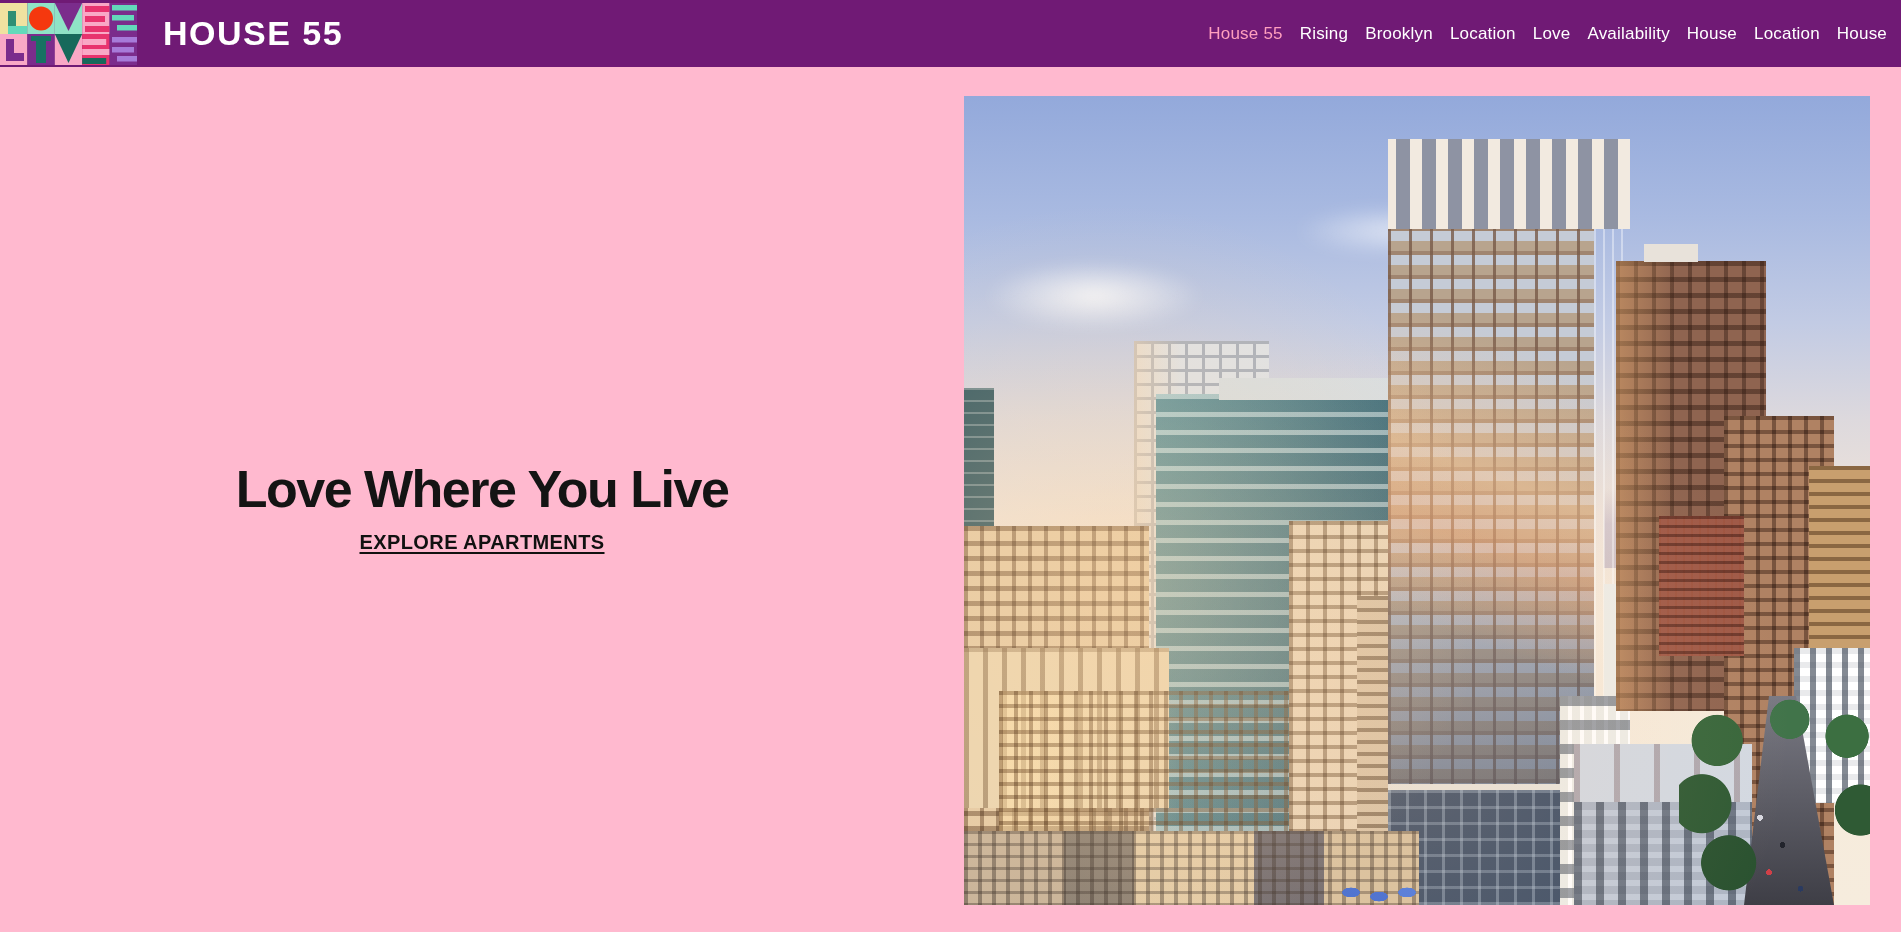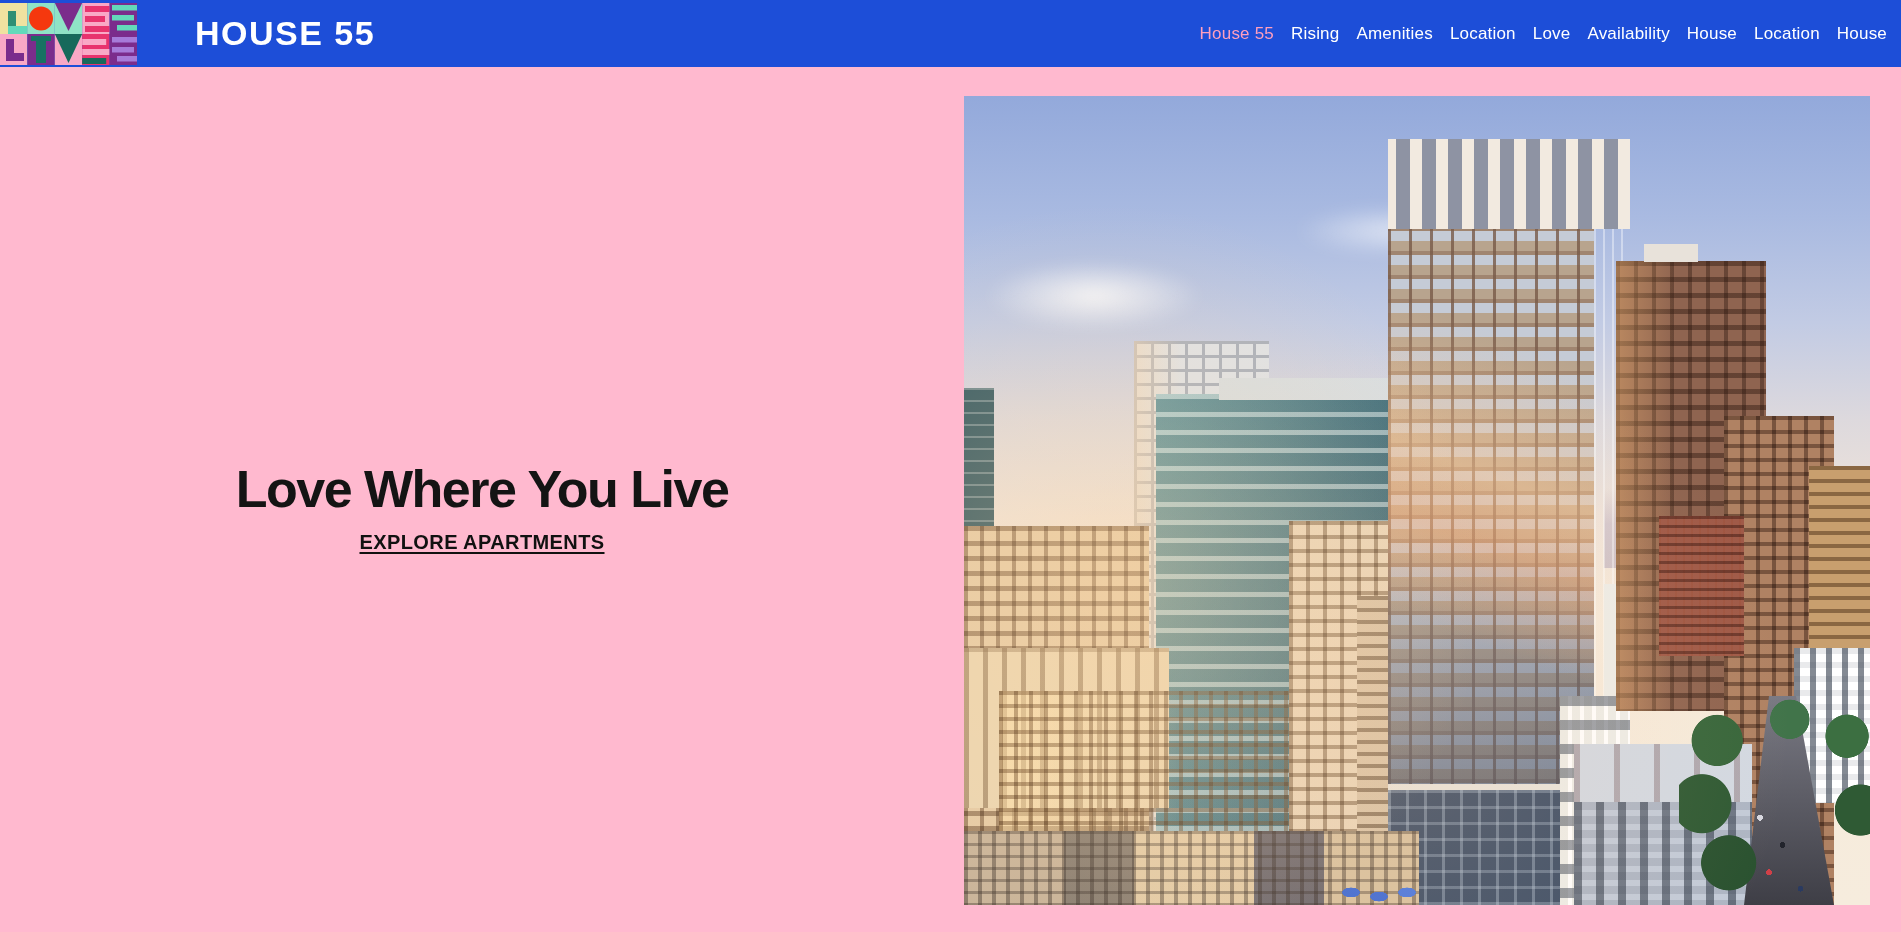--- a/index.html
+++ b/index.html
@@ -1,20 +1,20 @@
 <!DOCTYPE html>
 <html><head>
 <meta charset="utf-8">
 <style>
   * { margin:0; padding:0; box-sizing:border-box; }
   html,body { width:1901px; height:932px; overflow:hidden; }
   body { font-family:"Liberation Sans", sans-serif; background:#FFB9CF; }
 
   
-  .topbar { position:relative; height:67px; background:#1d4ed8; display:flex; align-items:center;gap:32px; }
+  .topbar { position:relative; height:67px; background:#701a75; display:flex; align-items:center; }
   .logo { display:block; width:137px; height:62px; flex:0 0 auto; }
   .wordmark { color:#fff; font-size:34px; font-weight:800; letter-spacing:1.5px; margin-left:26px; white-space:nowrap; }
   nav.mainnav { margin-left:auto; display:flex; align-items:center; gap:17px; padding-right:14px; }
   nav.mainnav a { color:#fff; text-decoration:none; font-size:17px; letter-spacing:.2px; white-space:nowrap; }
   nav.mainnav a.active { color:#FF9FBE; }
 
   
   .hero { position:relative; height:865px; background:#FFB9CF; }
   .hero-copy { position:absolute; left:0; top:0; width:964px; height:865px;
                display:flex; flex-direction:column; justify-content:center; align-items:center;
@@ -68,21 +68,21 @@
       <rect x="112" y="34" width="25" height="5.5" fill="#A77BD9"></rect>
       <rect x="112" y="44" width="22" height="5.5" fill="#A77BD9"></rect>
       <rect x="117" y="53" width="20" height="5.5" fill="#A77BD9"></rect>
     </svg>
   </a>
   <div class="wordmark">HOUSE 55</div>
 
   <nav class="mainnav">
     <a class="active">House 55</a>
     <a>Rising</a>
-    <a>Amenities</a>
+    <a>Brooklyn</a>
     <a>Location</a>
     <a>Love</a>
     <a>Availability</a>
     <a>House</a>
     <a>Location</a>
     <a>House</a>
   </nav>
 </header>
 
 <section class="hero">

